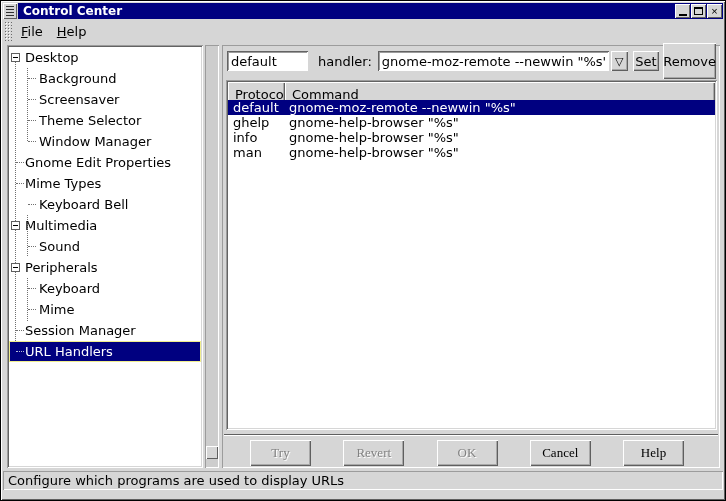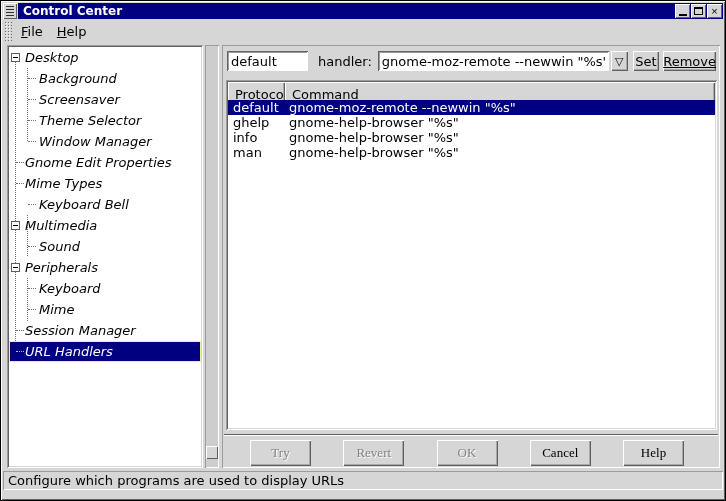--- a/index.html
+++ b/index.html
@@ -48,21 +48,21 @@
     background-position:1px 1px,0 0;
   }
   .menu-item{ padding:0 7px; cursor:default; }
   .accel{ text-decoration:underline; }
   
   .tree-box{
     position:absolute; left:6px; top:44px; width:196px; height:423px; background:#fff;
     box-shadow:inset 1px 1px 0 #9c9c9c, inset -1px -1px 0 #fff,
                inset 2px 2px 0 #636363, inset -2px -2px 0 #d6d6d6;
   }
-  .tree-content{ position:absolute; left:2px; top:2px; right:2px; bottom:2px; overflow:hidden;font-style:italic; }
+  .tree-content{ position:absolute; left:2px; top:2px; right:2px; bottom:2px; overflow:hidden; }
   .vline{ position:absolute; width:0; border-left:1px dotted #707070; }
   .vline-root{ left:6px; top:10px; height:294px; }
   .vline-desktop{ left:18px; top:21px; height:73px; }
   .vline-multimedia{ left:18px; top:168px; height:41px; }
   .vline-peripherals{ left:18px; top:231px; height:43px; }
   .tree-row{ position:relative; height:21px; display:flex; align-items:center; cursor:default; }
   .tree-row .tlabel{ white-space:nowrap; }
   .tree-row .tlabel.lv0{ margin-left:16px; }
   .tree-row .tlabel.lv1{ margin-left:30px; }
   .expander{
@@ -100,21 +100,21 @@
   .handler-label{ margin:0 6px 0 10px; }
   .handler-entry{ width:250px; }
   .btn{
     background:#d6d6d6; border:none; cursor:default;
     font:13px "DejaVu Sans","Liberation Sans",sans-serif;
     box-shadow:inset 1px 1px 0 #fff, inset -1px -1px 0 #5f5f5f, inset -2px -2px 0 #a8a8a8;
     display:flex; align-items:center; justify-content:center;
   }
   .combo-btn{ width:18px; height:20px; margin-left:2px; font-size:11px; }
   .set-btn{ width:29px; height:20px; margin-left:5px; }
-  .remove-btn{ width:55px; height:20px; margin-left:4px;text-decoration:underline; }
+  .remove-btn{ width:55px; height:36px; margin-left:4px; }
   
   .table-frame{
     position:absolute; left:4px; top:35px; right:3px; height:350px; background:#fff;
     box-shadow:inset 1px 1px 0 #9c9c9c, inset -1px -1px 0 #fff,
                inset 2px 2px 0 #636363, inset -2px -2px 0 #d6d6d6;
   }
   .table-header{ position:absolute; left:2px; top:2px; right:2px; height:17px; display:flex; }
   .col-btn{ justify-content:flex-start; padding-left:7px; height:25px; }
   .col-protocol{ width:57px; }
   .col-command{ flex:1; }

